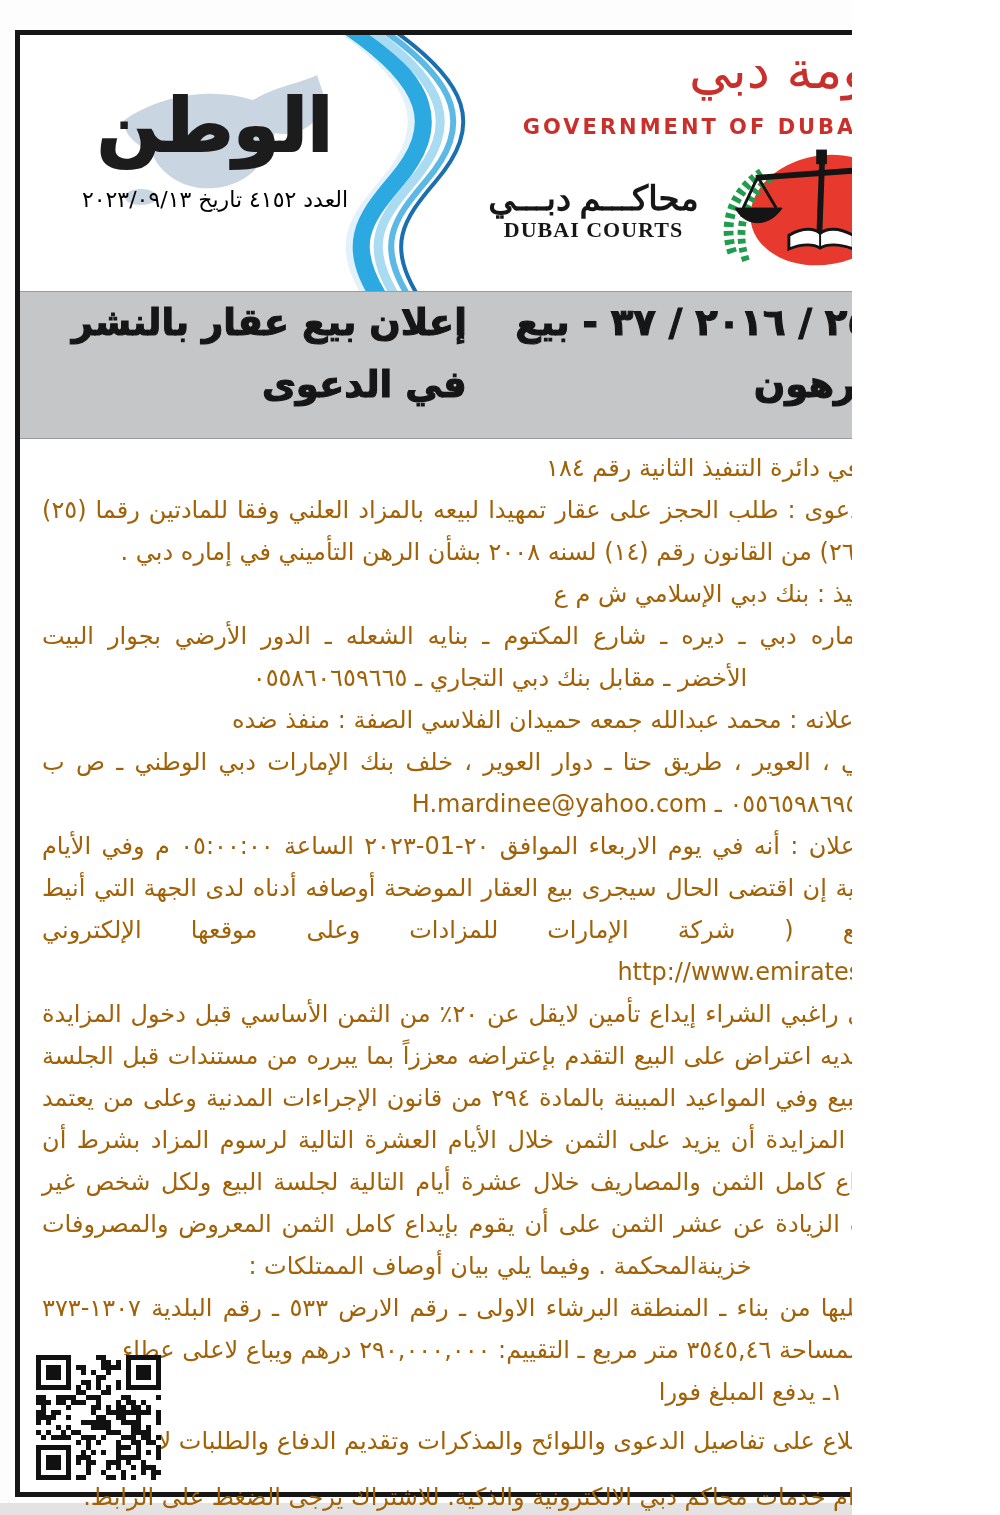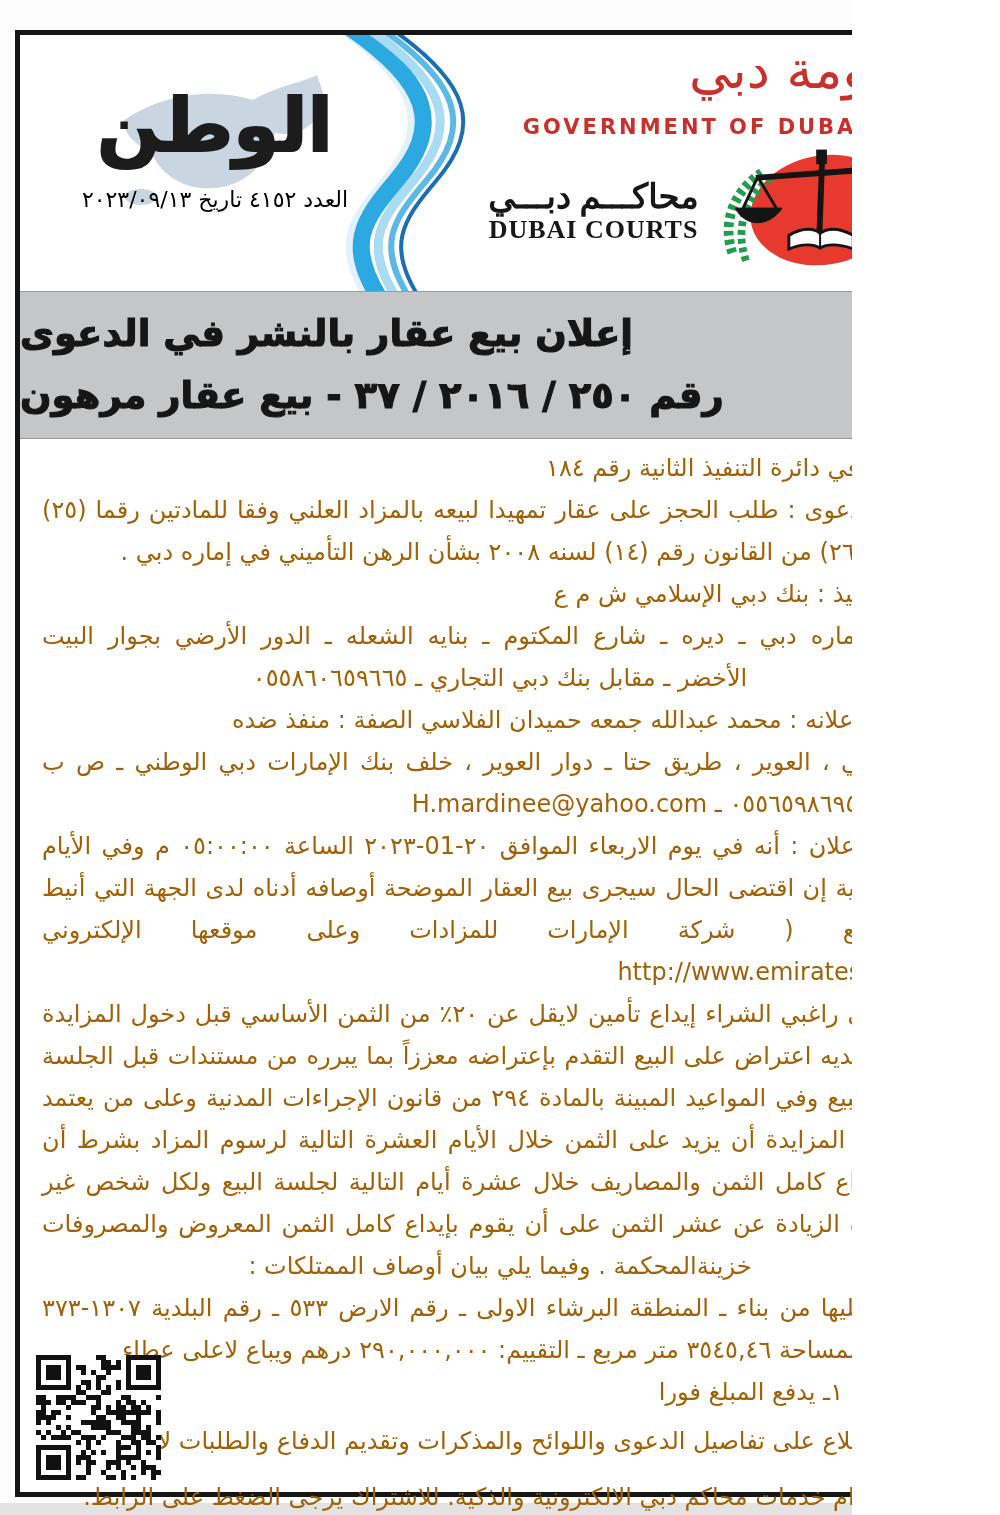--- a/index.html
+++ b/index.html
@@ -15,26 +15,26 @@
   .watan-name{position:relative;z-index:2;font-size:74px;font-weight:bold;color:#1c1c1c;
               line-height:1.05;-webkit-text-stroke:2px #1c1c1c;}
   .issue-line{position:relative;z-index:2;margin-top:22px;font-size:22px;color:#000000;}
   .wave{position:absolute;left:262px;top:-6px;width:212px;height:268px;z-index:1;}
   .gov-block{position:absolute;right:50px;top:6px;width:470px;text-align:center;z-index:2;}
   .gov-ar{font-size:52px;font-weight:normal;color:#c9302c;line-height:1.15;text-align:right;}
   .gov-en{font-size:21px;font-weight:bold;color:#c9302c;letter-spacing:3px;margin-top:14px;}
   .courts-row{display:flex;align-items:center;justify-content:center;gap:8px;margin-top:8px;font-family:Liberation Serif, serif;}
   .courts-txt{text-align:center;}
   .courts-ar{font-size:34px;font-weight:bold;color:#171717;line-height:1.15;}
-  .courts-en{font-size:26px;font-weight:bold;color:#171717;letter-spacing:1px;line-height:1.1;}
+  .courts-en{font-size:22px;font-weight:bold;color:#171717;letter-spacing:1px;line-height:1.1;}
   .scales-logo{width:195px;height:128px;flex:0 0 auto;}
 
   
-  .banner{height:148px;background:#c5c6c7;display:flex;flex-direction:column;
-          justify-content:center;text-align:left;border-top:1px solid #9a9a9a;border-bottom:1px solid #9a9a9a;box-sizing:border-box;}
+  .banner{height:148px;background:#c5c6c7;display:flex;flex-direction:row;
+          justify-content:center;text-align:right;border-top:1px solid #9a9a9a;border-bottom:1px solid #9a9a9a;box-sizing:border-box;}
   .banner div{font-size:37px;font-weight:bold;color:#161616;line-height:62px;
               -webkit-text-stroke:1.1px #161616;}
 
   
   .notice-body{padding:8px 22px 0 22px;}
   .bl{direction:rtl;font-size:24px;line-height:42px;color:#a16207;white-space:nowrap;}
   .a-right{text-align:right;}
   .a-center{text-align:center;}
   .a-justify{text-align:justify;text-align-last:justify;white-space:normal;}
   .tall{line-height:56px;}

